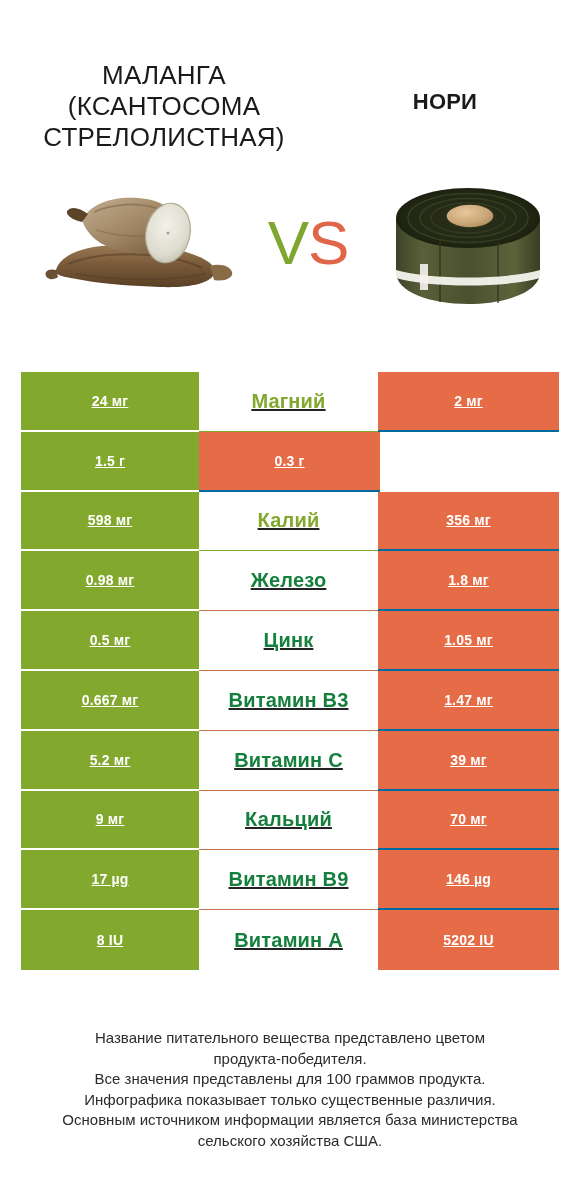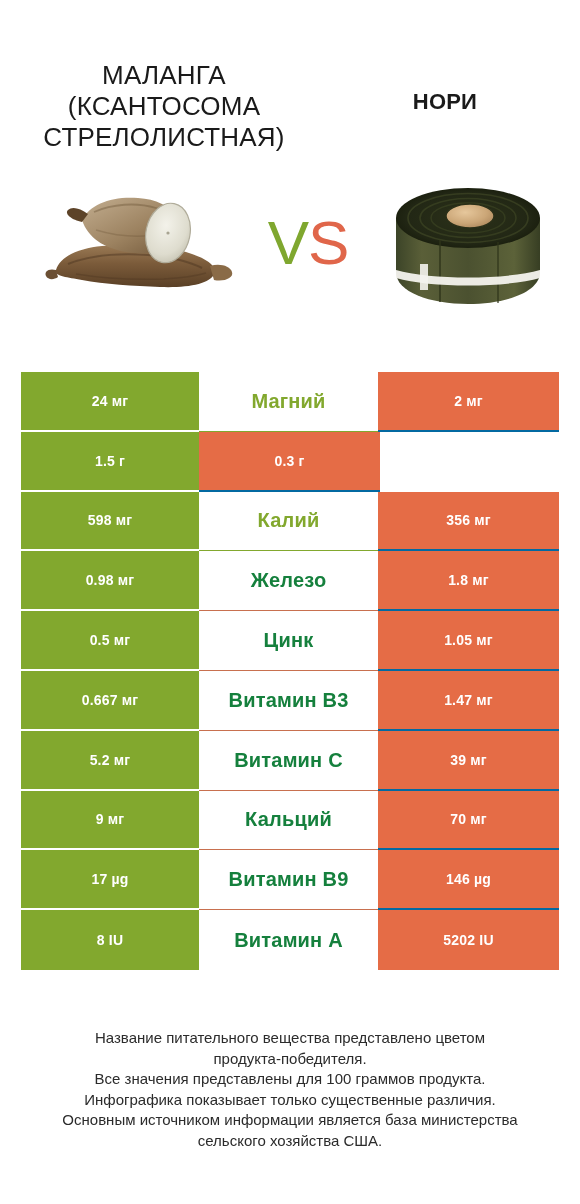--- a/index.html
+++ b/index.html
@@ -114,20 +114,21 @@
     box-sizing: border-box;
   }
   .cell {
     display: flex;
     align-items: center;
     justify-content: center;
     box-sizing: border-box;
     font-size: 14px;
     font-weight: bold;
     letter-spacing: 0.2px;
+    text-decoration: underline;
   }
   .cell-left {
     width: 178px;
     background: #82A82E;
     color: #ffffff;
     border-bottom: 2px solid #ffffff;
   }
   .cell-mid {
     width: 179px;
     background: #FFFFFF;

